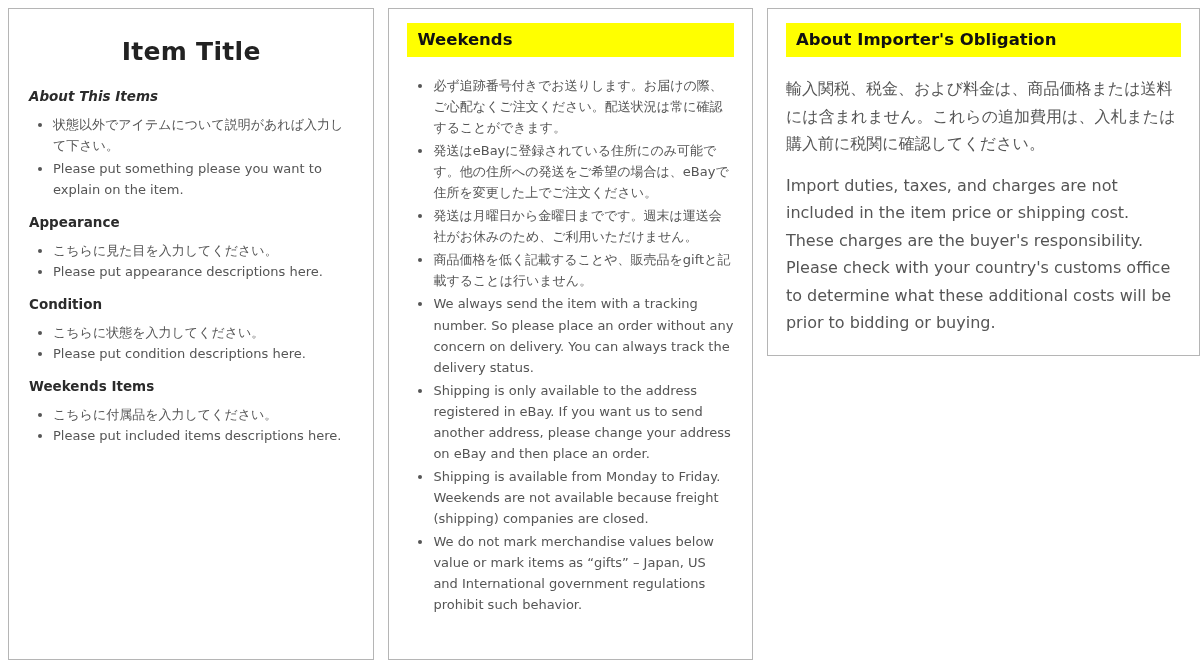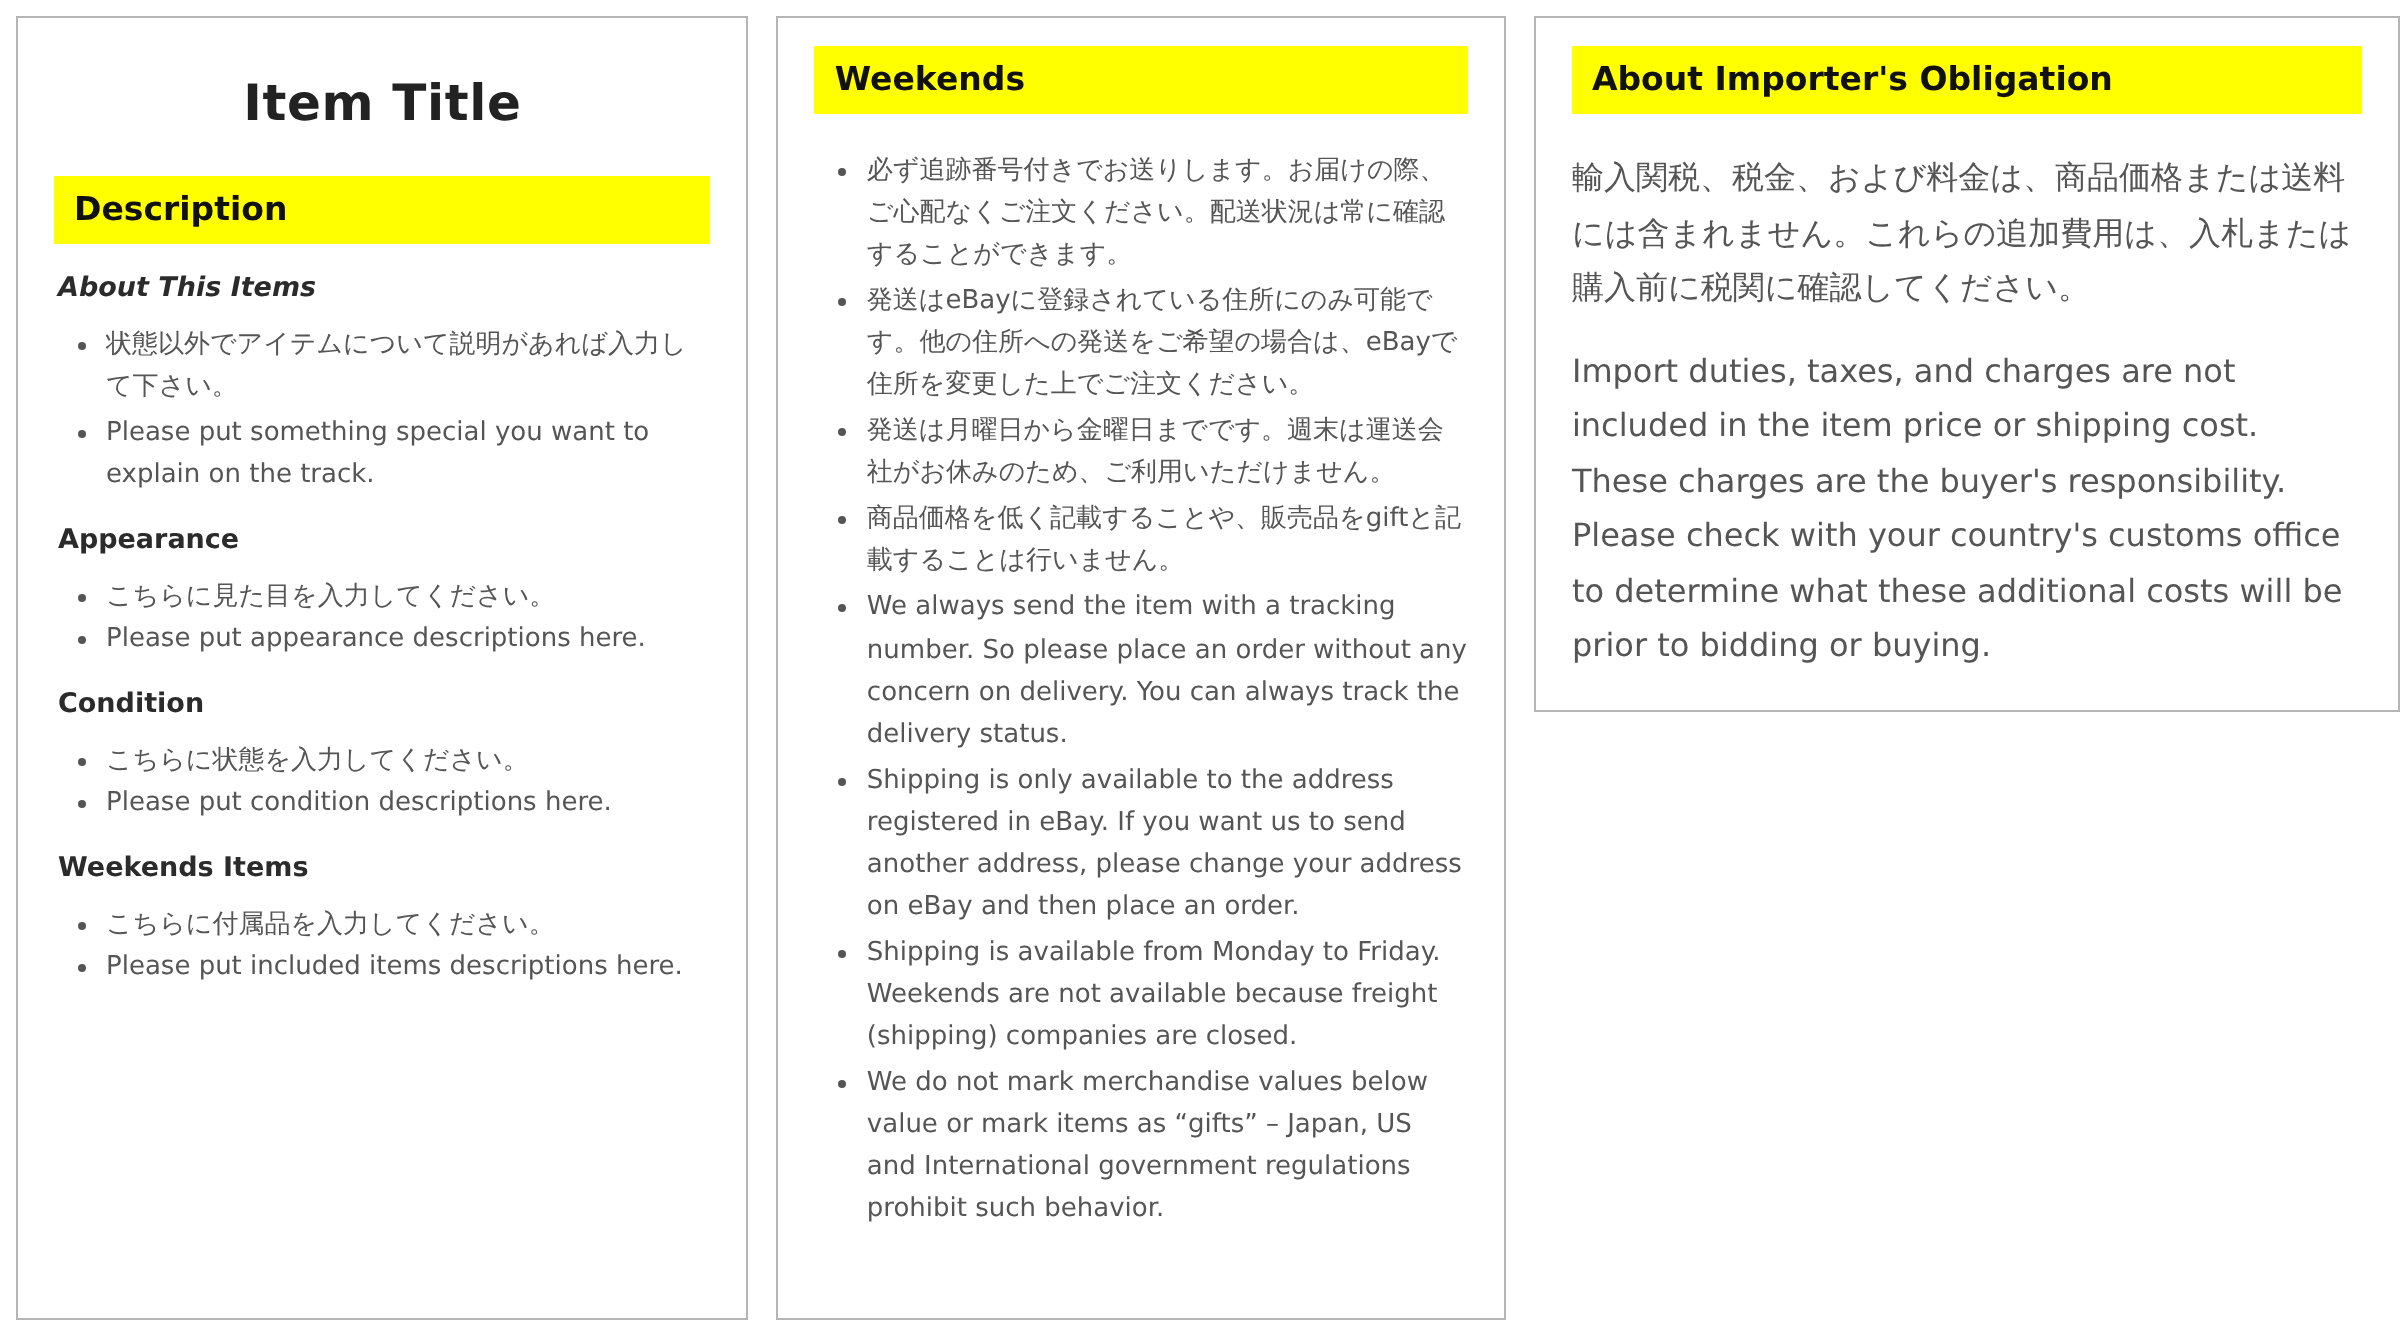--- a/index.html
+++ b/index.html
@@ -12,20 +12,21 @@
     height: 667px;
     font-family: "DejaVu Sans", "Liberation Sans", sans-serif;
     color: #333333;
     overflow: hidden;
   }
   .page {
     display: flex;
     gap: 0;
     padding: 8px 0 0 0;
     box-sizing: border-box;
+    justify-content: flex-end;
   }
   .panel {
     border: 1px solid #b5b5b5;
     box-sizing: border-box;
     background: #ffffff;
     overflow: hidden;
   }
   .panel-left {
     width: 388px;
     margin-left: 8px;
@@ -99,26 +100,25 @@
   }
 </style>
 </head>
 <body>
 
 <div class="page">
 
   <div class="panel panel-left">
     <div class="item-title">Item Title</div>
 
-    <div class="hl-heading">Description</div>
 
     <div class="sub-heading first">About This Items</div>
     <ul class="bullets">
       <li>状態以外でアイテムについて説明があれば入力して下さい。</li>
-      <li>Please put something special you want to explain on the track.</li>
+      <li>Please put something please you want to explain on the item.</li>
     </ul>
 
     <div class="sub-heading">Appearance</div>
     <ul class="bullets tight">
       <li>こちらに見た目を入力してください。</li>
       <li>Please put appearance descriptions here.</li>
     </ul>
 
     <div class="sub-heading">Condition</div>
     <ul class="bullets tight">

